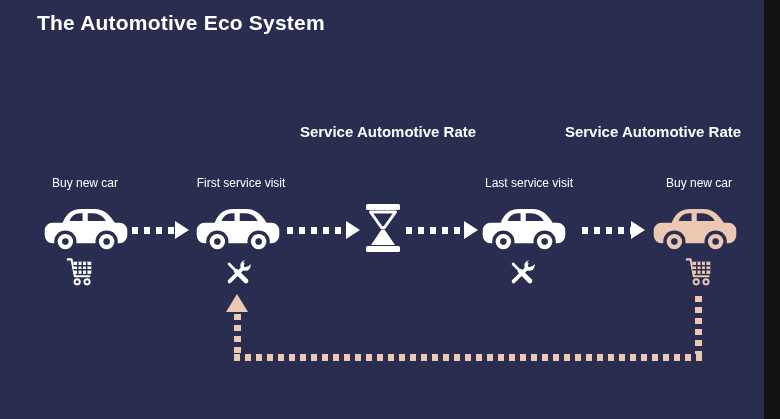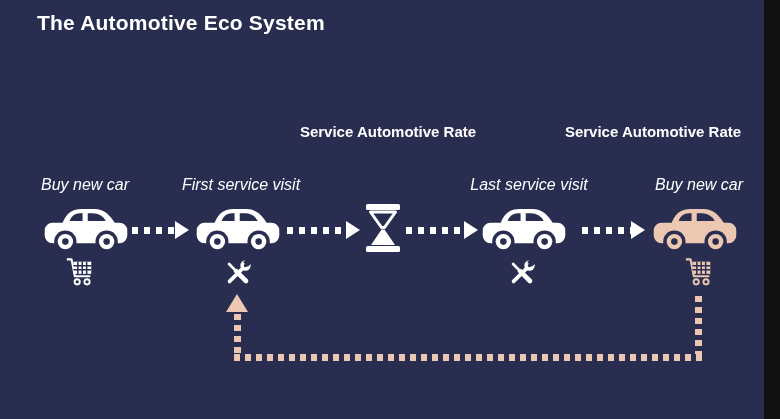--- a/index.html
+++ b/index.html
@@ -27,21 +27,21 @@
   }
   .stage-header{
     position:absolute;top:123px;
     transform:translateX(-50%);
     font-size:15px;font-weight:bold;white-space:nowrap;
     color:var(--fg);
   }
   .stage-label{
     position:absolute;top:176px;
     transform:translateX(-50%);
-    font-size:16px;font-style:italic;white-space:nowrap;
+    font-size:12px;white-space:nowrap;
     color:var(--fg);
   }
   .icon{position:absolute;line-height:0;}
   .icon.white{color:var(--fg);}
   .icon.accent{color:var(--accent);}
 
   
   .flow-arrow{
     position:absolute;top:221px;height:18px;
     display:flex;align-items:center;

